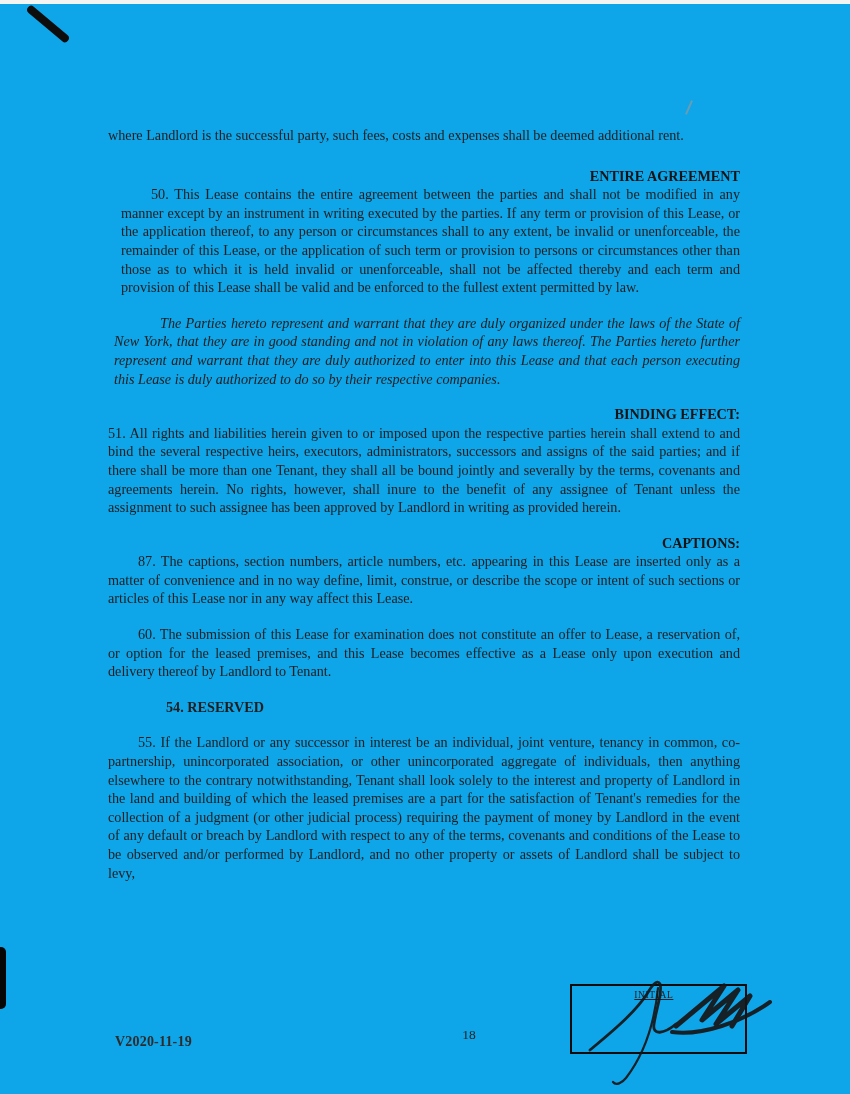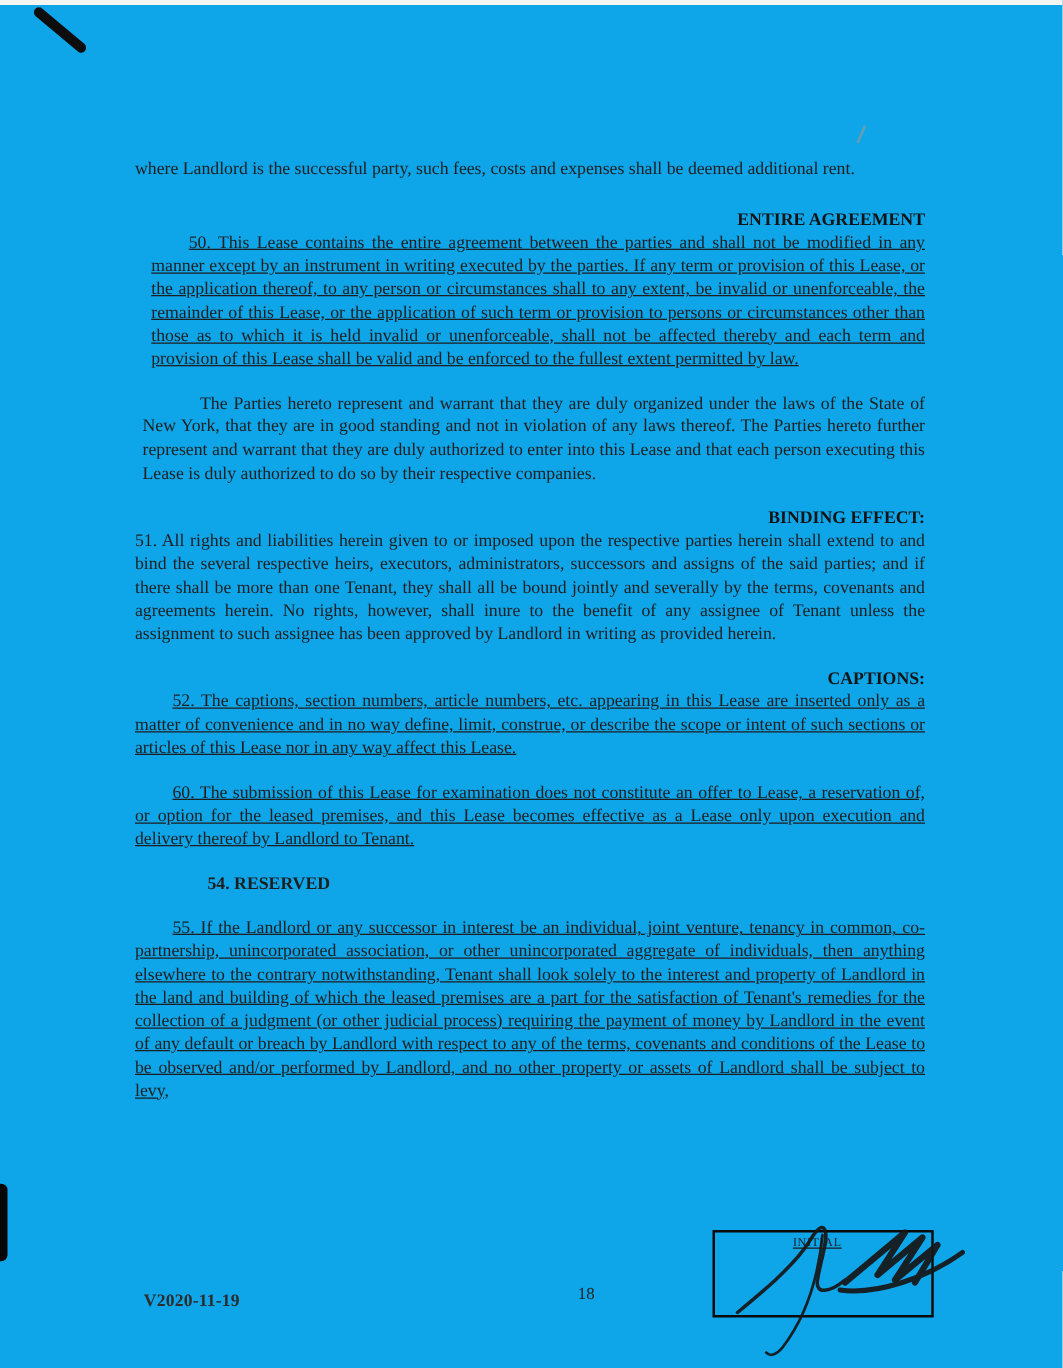--- a/index.html
+++ b/index.html
@@ -62,22 +62,22 @@
   .heading {
     font-size: 14.2px;
     font-weight: bold;
     margin: 0;
     color: #141414;
     text-align: right;
   }
   .heading.h-indent { margin-left: 14px; }
   .sec-indent { margin-left: 13px; }
   .sec-indent-sm { margin-left: 6px; }
-  .fl-indent { text-indent: 30px; text-decoration: underline; }
-  .fl-indent-lg { text-indent: 46px; }
+  .fl-indent { text-indent: 30px; }
+  .fl-indent-lg { text-indent: 46px; font-style: italic; }
   .reserved-line { margin: 0 0 17px 58px; text-align: left; font-weight: bold; }
   
   .footer-version {
     position: absolute;
     left: 115px;
     top: 1030px;
     font-size: 14px;
     font-weight: 600;
     color: #2c2c2c;
     letter-spacing: .2px;
@@ -142,21 +142,21 @@
       <p class="para sec-indent-sm fl-indent-lg">The Parties hereto represent and warrant that they are duly organized under the laws of the State of New York, that they are in good standing and not in violation of any laws thereof. The Parties hereto further represent and warrant that they are duly authorized to enter into this Lease and that each person executing this Lease is duly authorized to do so by their respective companies.</p>
     </div>
 
     <div class="section">
       <h3 class="heading h-indent">BINDING EFFECT:</h3>
       <p class="para">51. All rights and liabilities herein given to or imposed upon the respective parties herein shall extend to and bind the several respective heirs, executors, administrators, successors and assigns of the said parties; and if there shall be more than one Tenant, they shall all be bound jointly and severally by the terms, covenants and agreements herein. No rights, however, shall inure to the benefit of any assignee of Tenant unless the assignment to such assignee has been approved by Landlord in writing as provided herein.</p>
     </div>
 
     <div class="section">
       <h3 class="heading h-indent">CAPTIONS:</h3>
-      <p class="para fl-indent">52. The captions, section numbers, article numbers, etc. appearing in this Lease are inserted only as a matter of convenience and in no way define, limit, construe, or describe the scope or intent of such sections or articles of this Lease nor in any way affect this Lease.</p>
+      <p class="para fl-indent">87. The captions, section numbers, article numbers, etc. appearing in this Lease are inserted only as a matter of convenience and in no way define, limit, construe, or describe the scope or intent of such sections or articles of this Lease nor in any way affect this Lease.</p>
     </div>
 
     <div class="section">
       <p class="para fl-indent">60. The submission of this Lease for examination does not constitute an offer to Lease, a reservation of, or option for the leased premises, and this Lease becomes effective as a Lease only upon execution and delivery thereof by Landlord to Tenant.</p>
     </div>
 
     <p class="para reserved-line">54. RESERVED</p>
 
     <div class="section">
       <p class="para fl-indent">55. If the Landlord or any successor in interest be an individual, joint venture, tenancy in common, co-partnership, unincorporated association, or other unincorporated aggregate of individuals, then anything elsewhere to the contrary notwithstanding, Tenant shall look solely to the interest and property of Landlord in the land and building of which the leased premises are a part for the satisfaction of Tenant's remedies for the collection of a judgment (or other judicial process) requiring the payment of money by Landlord in the event of any default or breach by Landlord with respect to any of the terms, covenants and conditions of the Lease to be observed and/or performed by Landlord, and no other property or assets of Landlord shall be subject to levy,</p>

